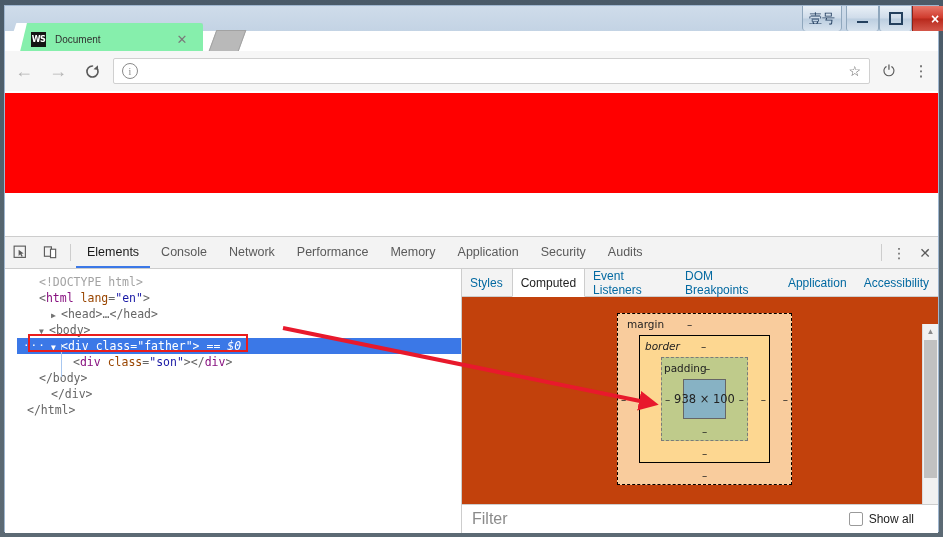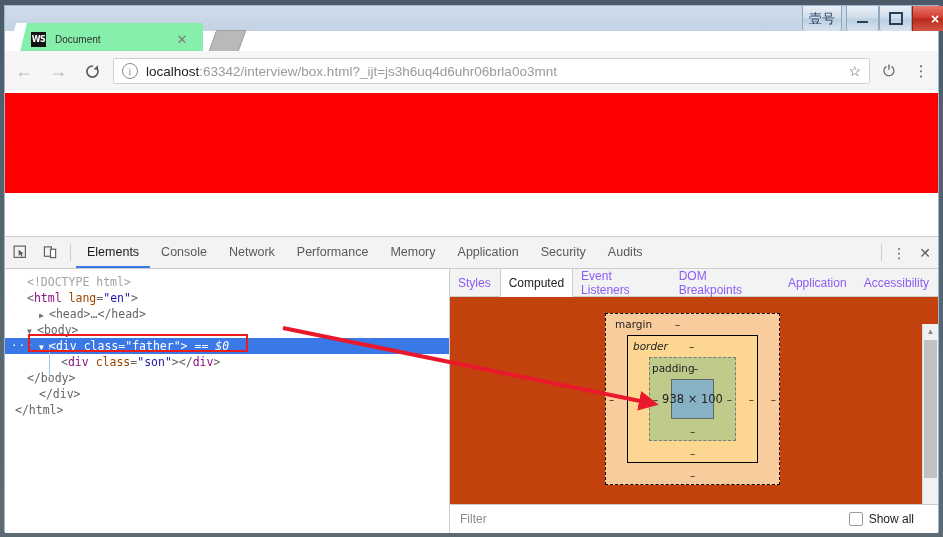--- a/index.html
+++ b/index.html
@@ -201,21 +201,21 @@
     border-bottom: 2px solid transparent;
   }
   .dt-tab.active { color: #1a1a1a; border-bottom-color: #3b78e7; }
   .dt-right-icons { margin-left: auto; display: flex; align-items: stretch; }
   .dt-vsep { width: 1px; background: #cdcdcd; margin: 7px 4px; }
   .dt-icon-btn {
     width: 26px; display: flex; align-items: center; justify-content: center;
     color: #5a5a5a; font-size: 14px; cursor: pointer;
   }
 
-  #dt-body { flex: 1; display: flex; min-height: 0; }
+  #dt-body { flex: 1; display: flex; min-height: 0; margin-left: 12px; }
 
   
   #dom-pane {
     width: 445px; flex: 0 0 auto;
     border-right: 1px solid #cdcdcd;
     position: relative;
     overflow: hidden;
     font-family: "DejaVu Sans Mono", monospace;
     font-size: 11.5px;
     padding-top: 5px;
@@ -267,21 +267,21 @@
   #sb-tabs {
     height: 27px; flex: 0 0 auto;
     background: #f3f3f3;
     border-bottom: 1px solid #cdcdcd;
     display: flex; align-items: stretch;
     font-size: 12px;
   }
   .sb-tab {
     padding: 0 8px;
     display: flex; align-items: center;
-    color: #8b5cf6; cursor: pointer;
+    color: #0369a1; cursor: pointer;
     border-right: 1px solid transparent;
   }
   .sb-tab.active {
     background: #fff; color: #222;
     border-left: 1px solid #cdcdcd;
     border-right: 1px solid #cdcdcd;
     margin-bottom: -1px;
     border-bottom: 1px solid #fff;
   }
   #sb-content {
@@ -334,21 +334,21 @@
   #filter-bar {
     height: 28px; flex: 0 0 auto;
     border-top: 1px solid #cdcdcd;
     background: #fff;
     display: flex; align-items: center;
     padding: 0 8px;
     font-size: 12px;
   }
   #filter-input {
     border: none; outline: none;
-    font-size: 12px; color: #222;
+    font-size: 16px; color: #222;
     font-family: "Liberation Sans", sans-serif;
     flex: 1; background: transparent;
   }
   #filter-input::placeholder { color: #8a8a8a; }
   #showall-wrap {
     display: flex; align-items: center; gap: 6px;
     margin-right: 16px; color: #222; font-size: 12px;
     cursor: pointer;
   }
   .cb {
@@ -416,21 +416,20 @@
     <div class="nav-btn">←</div>
     <div class="nav-btn">→</div>
     <div class="nav-btn enabled">
       <svg width="17" height="17" viewBox="0 0 20 20">
         <path d="M10 3.5a6.5 6.5 0 1 0 6.1 4.3" stroke="#5a5a5a" stroke-width="1.9" fill="none" stroke-linecap="round"></path>
         <path d="M16.4 2.6 L16.6 8.2 L11.2 7.4 Z" fill="#5a5a5a"></path>
       </svg>
     </div>
     <div id="omnibox">
       <div id="info-icon">i</div>
-      <div id="url-text"><span class="host">localhost</span><span>:63342/interview/box.html?_ijt=js3h6uq4d6uhr06brla0o3mnt</span></div>
       <div id="star-icon">☆</div>
     </div>
     <div class="tb-icon">⏻</div>
     <div class="tb-icon">⋮</div>
   </div>
 
   <div id="viewport">
     <div id="father-div" style="background: rgb(255, 0, 0);"></div>
   </div>
 

